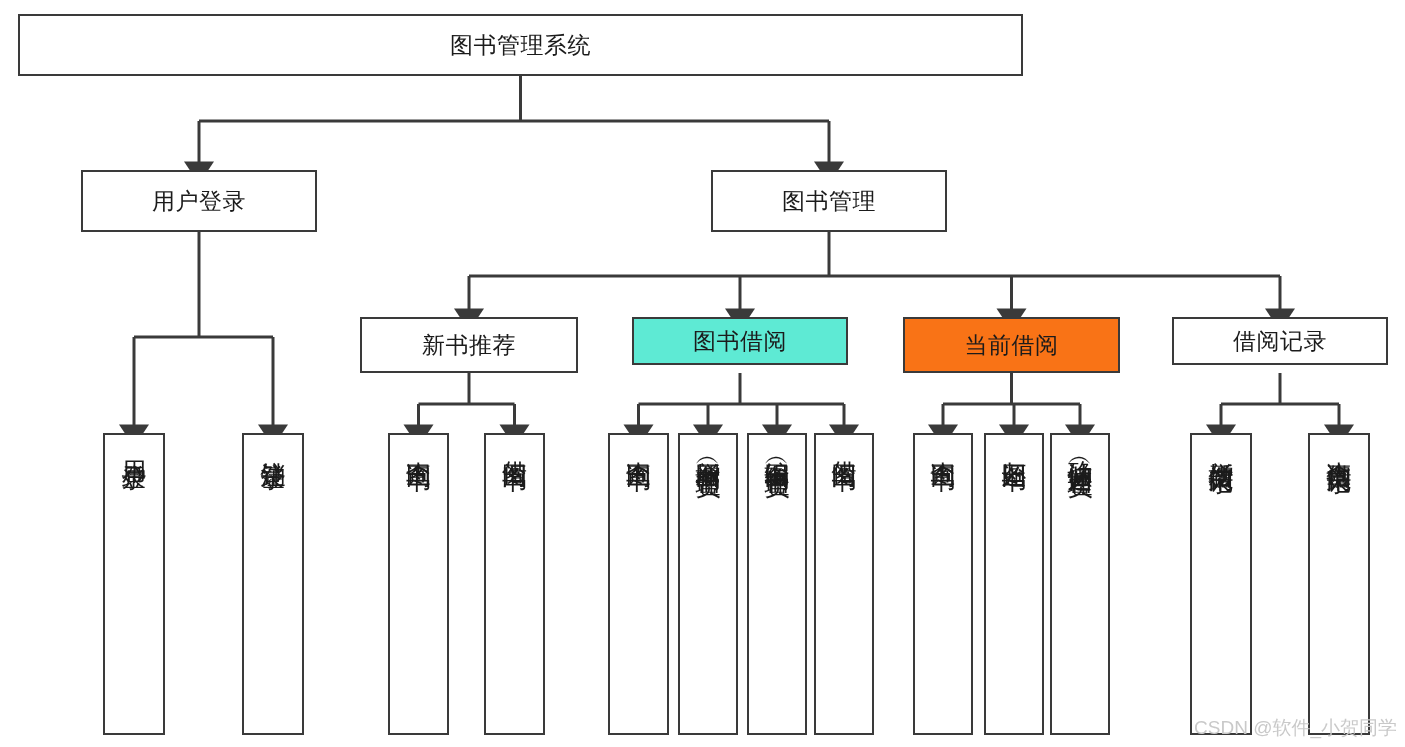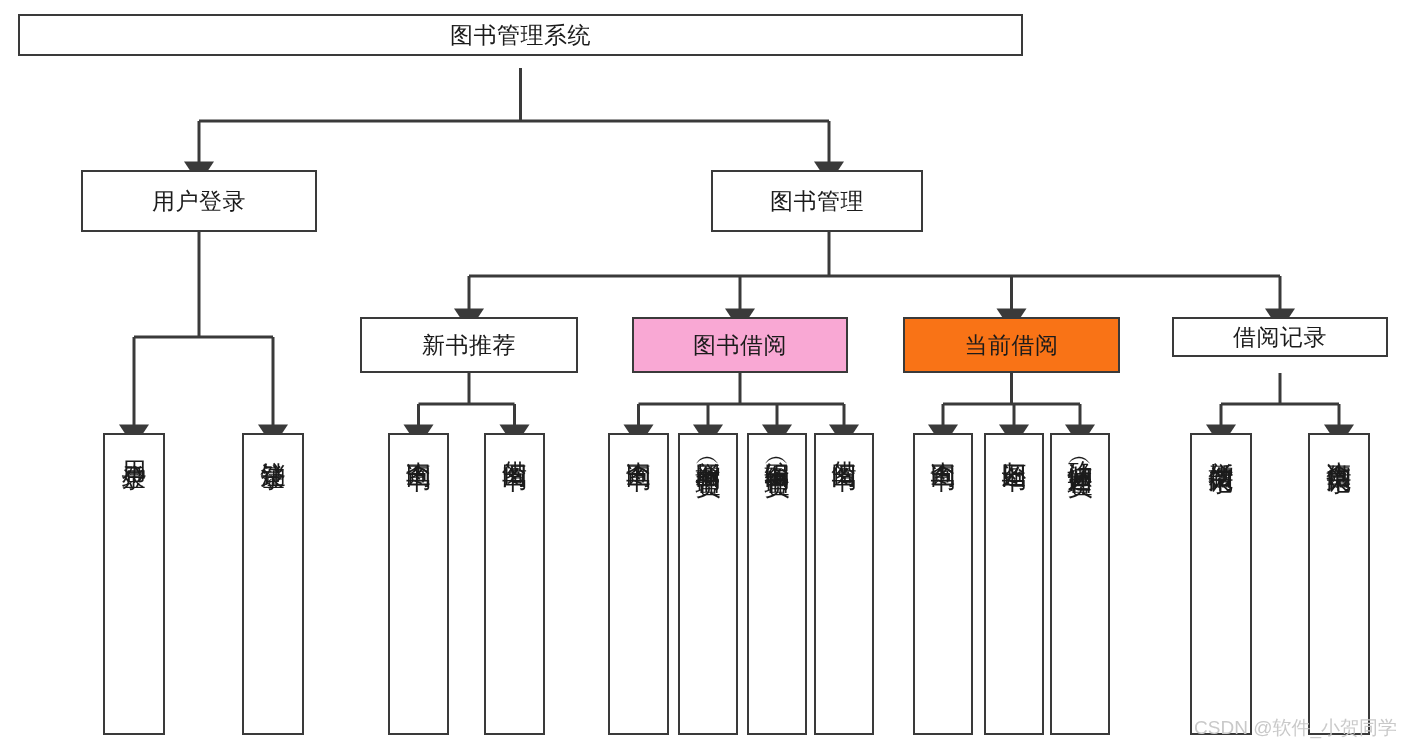--- a/index.html
+++ b/index.html
@@ -112,39 +112,39 @@
         <path d="M1014,404 L1014,431" marker-end="url(#arrow)"></path>
         <path d="M1080,404 L1080,431" marker-end="url(#arrow)"></path>
         <path d="M1280,373 L1280,404"></path>
         <path d="M1221,404 L1339,404"></path>
         <path d="M1221,404 L1221,431" marker-end="url(#arrow)"></path>
         <path d="M1339,404 L1339,431" marker-end="url(#arrow)"></path>
       </g>
   </svg>
 
   <div id="node-layer">
-      <div class="node h" style="left: 18px; top: 14px; width: 1005px; height: 42px; border-color: rgb(58, 58, 58); background: rgb(255, 255, 255);">
+      <div class="node h" style="left: 18px; top: 14px; width: 1005px; height: 62px; border-color: rgb(58, 58, 58); background: rgb(255, 255, 255);">
         <span class="label">图书管理系统</span>
       </div>
       <div class="node h" style="left: 81px; top: 170px; width: 236px; height: 62px; border-color: rgb(58, 58, 58); background: rgb(255, 255, 255);">
         <span class="label">用户登录</span>
       </div>
-      <div class="node h" style="left: 711px; top: 170px; width: 212px; height: 62px; border-color: rgb(58, 58, 58); background: rgb(255, 255, 255);">
+      <div class="node h" style="left: 711px; top: 170px; width: 236px; height: 62px; border-color: rgb(58, 58, 58); background: rgb(255, 255, 255);">
         <span class="label">图书管理</span>
       </div>
       <div class="node h" style="left: 360px; top: 317px; width: 218px; height: 56px; border-color: rgb(58, 58, 58); background: rgb(255, 255, 255);">
         <span class="label">新书推荐</span>
       </div>
-      <div class="node h" style="left: 632px; top: 317px; width: 216px; height: 56px; border-color: rgb(58, 58, 58); background: #f9a8d4;">
+      <div class="node h" style="left: 632px; top: 317px; width: 216px; height: 48px; border-color: rgb(58, 58, 58); background: #5eead4;">
         <span class="label">图书借阅</span>
       </div>
       <div class="node h" style="left: 903px; top: 317px; width: 217px; height: 56px; border-color: rgb(58, 58, 58); background: #f97316;">
         <span class="label">当前借阅</span>
       </div>
-      <div class="node h" style="left: 1172px; top: 317px; width: 216px; height: 40px; border-color: rgb(58, 58, 58); background: rgb(255, 255, 255);">
+      <div class="node h" style="left: 1172px; top: 317px; width: 216px; height: 48px; border-color: rgb(58, 58, 58); background: rgb(255, 255, 255);">
         <span class="label">借阅记录</span>
       </div>
       <div class="node v" style="left: 103px; top: 433px; width: 62px; height: 302px; border-color: rgb(58, 58, 58); background: rgb(255, 255, 255);">
         <span class="label">用户登录</span>
       </div>
       <div class="node v" style="left: 242px; top: 433px; width: 62px; height: 302px; border-color: rgb(58, 58, 58); background: rgb(255, 255, 255);">
         <span class="label">注销登录</span>
       </div>
       <div class="node v" style="left: 388px; top: 433px; width: 61px; height: 302px; border-color: rgb(58, 58, 58); background: rgb(255, 255, 255);">
         <span class="label">查询图书</span>

